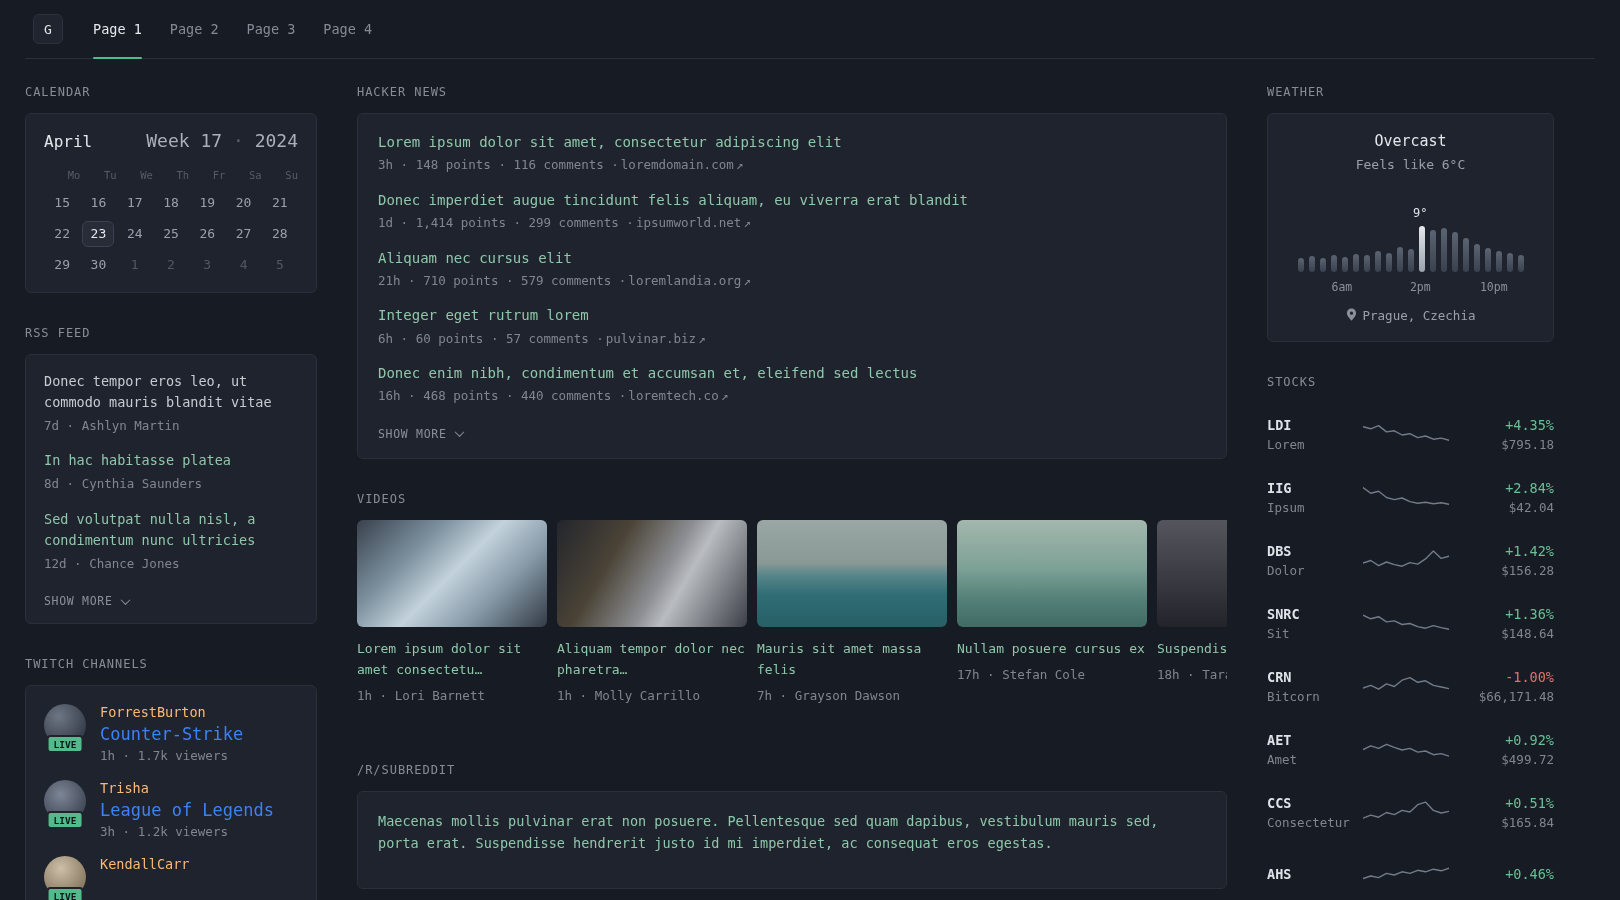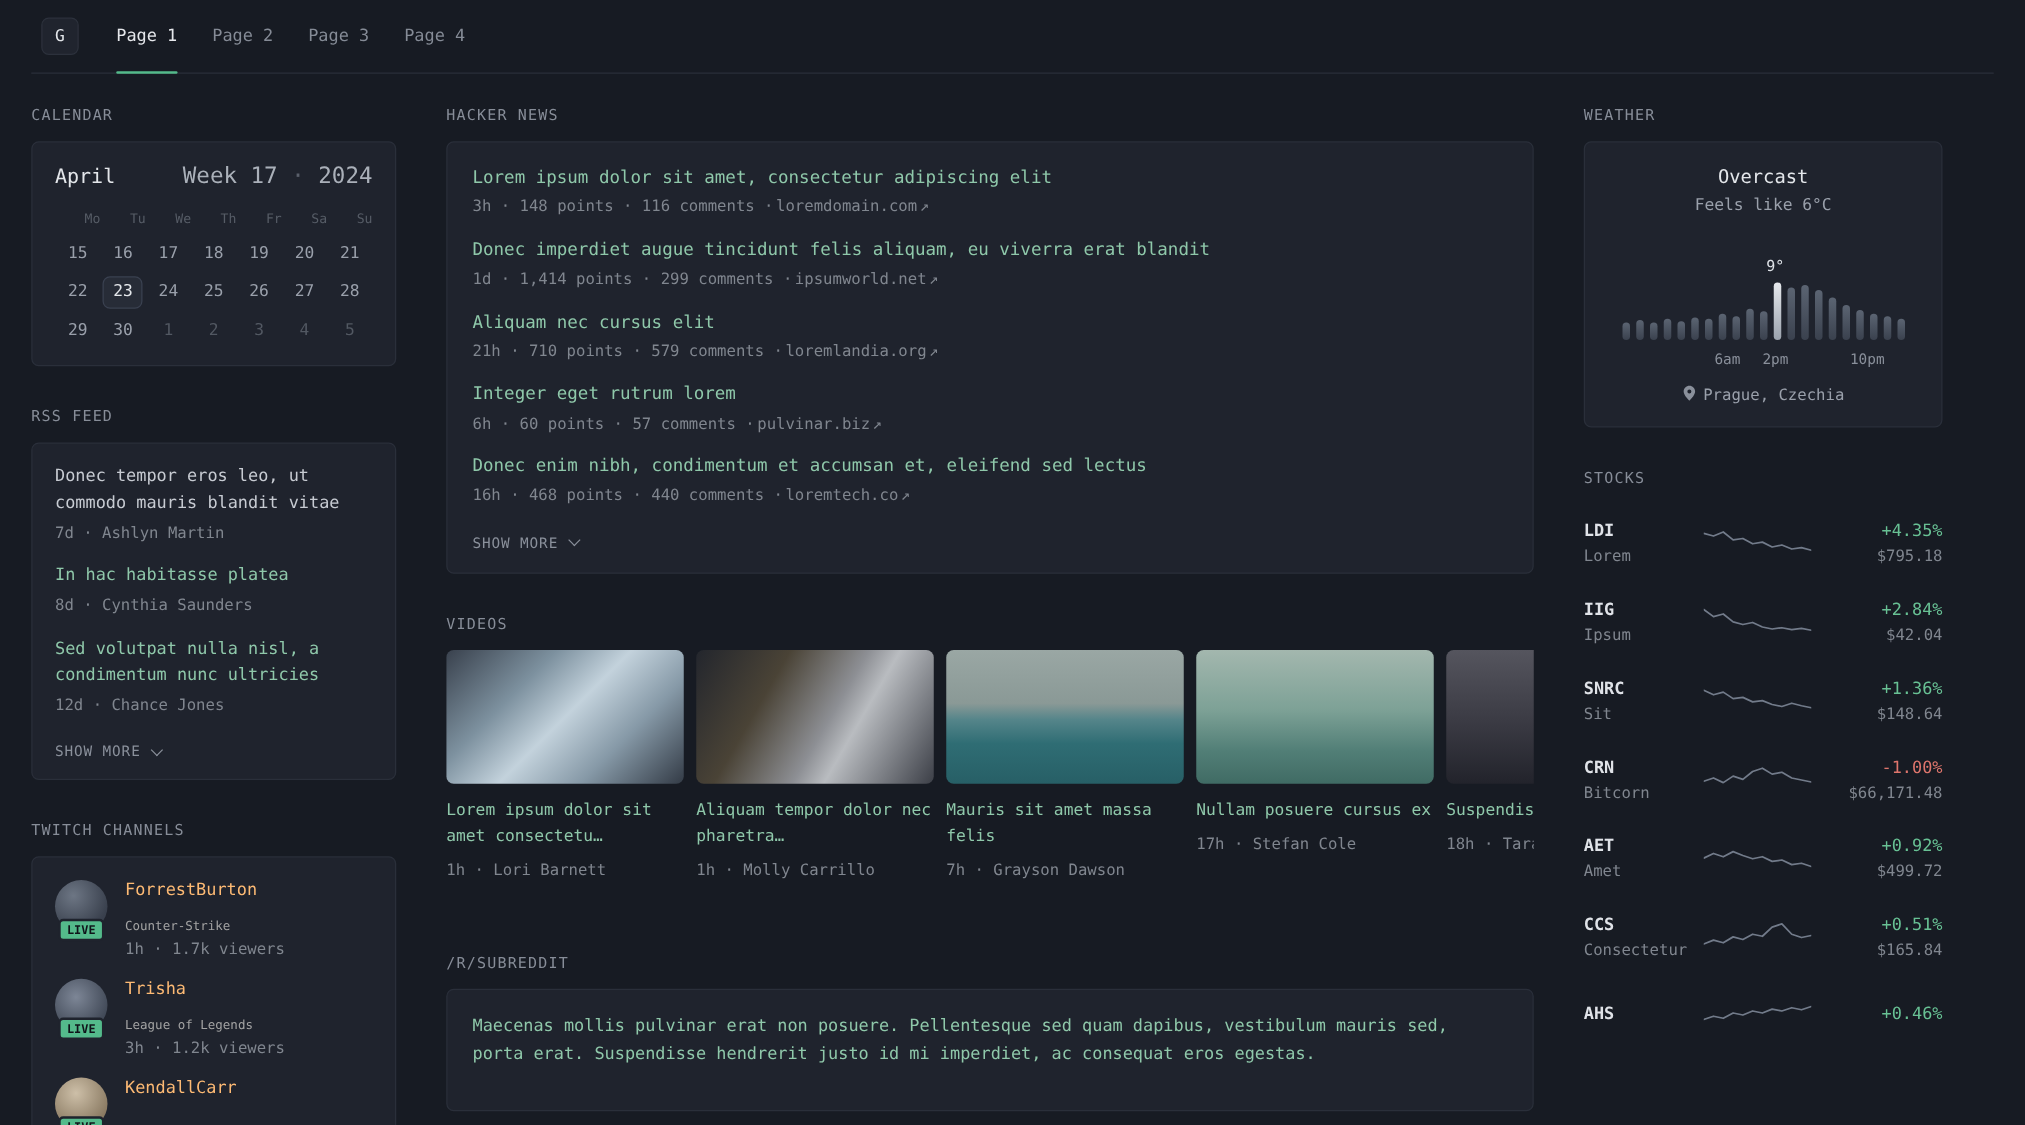--- a/index.html
+++ b/index.html
@@ -63,21 +63,21 @@
   .channel{display:flex;gap:14px;margin-bottom:17px;align-items:flex-start;cursor:pointer;}
   .avatar-wrap{position:relative;flex:none;}
   .avatar{width:42px;height:42px;border-radius:50%;}
   .av-1{background:radial-gradient(circle at 35% 30%,#6d7684,#39404d 72%);}
   .av-2{background:radial-gradient(circle at 40% 35%,#7d8696,#424a58 72%);}
   .av-3{background:radial-gradient(circle at 40% 30%,#cdbfa8,#8a7a62 72%);}
   .live{position:absolute;left:50%;bottom:-7px;transform:translateX(-50%);
         background:var(--accent2,#54ba8b);color:#10141a;font-size:9.5px;font-weight:bold;
         padding:1.5px 5px;border-radius:4px;border:2px solid var(--card,#1f232d);}
   .ch-name{font-size:13.5px;color:#fdba74;}
-  .ch-game{font-size:10px;color:#a3a3a3;margin-top:16px;}
+  .ch-game{font-size:17px;color:#3b82f6;margin-top:4px;}
   .ch-meta{font-size:12.5px;color:#80868f;margin-top:4px;}
 
   
   .hn{padding:18px 20px 16px;}
   .hn-item{margin-bottom:16px;}
   .hn-title{font-size:14px;color:var(--accent,#8fc8aa);line-height:1.45;cursor:pointer;}
   .hn-meta span, .hn-meta a{margin-right:2px;}
   .domain{color:var(--muted,#80868f);text-decoration:none;cursor:pointer;}
   .arrow{color:var(--muted,#80868f);}
 
@@ -101,21 +101,21 @@
   .w-cond{font-size:15px;color:#e3e6ea;}
   .w-feels{font-size:13px;color:#9aa0ab;margin-top:7px;}
   .w-chart{position:relative;height:88px;margin-top:12px;display:flex;align-items:flex-end;
            justify-content:center;gap:5px;}
   .wbar{width:6px;border-radius:3px;background:linear-gradient(180deg,#5b6472,#3a414e);}
   .wbar.hl{background:linear-gradient(180deg,#e6e9ed,#9aa2ad);}
   .w-peak{position:absolute;left:54%;bottom:52px;transform:translateX(-50%);
           font-size:12px;color:#dfe3e8;}
   .w-times{position:relative;height:16px;margin-top:8px;font-size:11.5px;color:#8a909b;}
   .w-times span{position:absolute;transform:translateX(-50%);}
-  .w-times span:nth-of-type(1){left:22%;margin-left:40px;}
+  .w-times span:nth-of-type(1){left:22%;}
   .w-times span:nth-of-type(2){left:54%;}
   .w-times span:nth-of-type(3){left:84%;}
   .w-loc{margin-top:12px;font-size:12.5px;color:#9aa0ab;display:flex;align-items:flex-start;
          justify-content:center;gap:6px;}
 
   
   .stock-list{margin-top:8px;}
   .stock{display:flex;align-items:center;height:63px;}
   .s-left{width:96px;}
   .s-tick{font-size:13.5px;font-weight:bold;color:#e0e3e8;}
@@ -439,20 +439,33 @@
               </div>
               <svg class="s-spark" viewBox="0 0 86 30">
                 <polyline points="0.0,4.6 7.8,10.3 15.6,8.2 23.5,14.5 31.3,16.6 39.1,15.0 46.9,18.6 54.7,20.2 62.5,19.2 70.4,20.7 78.2,19.7 86.0,21.2"></polyline>
               </svg>
               <div class="s-right">
                 <div class="s-change up">+2.84%</div>
                 <div class="s-price">$42.04</div>
               </div>
             </div>
 
+            <div class="stock">
+              <div class="s-left">
+                <div class="s-tick">DBS</div>
+                <div class="s-name">Dolor</div>
+              </div>
+              <svg class="s-spark" viewBox="0 0 86 30">
+                <polyline points="0.0,17.1 7.8,14.5 15.6,19.7 23.5,16.0 31.3,18.6 39.1,20.2 46.9,16.6 54.7,18.1 62.5,12.9 70.4,5.1 78.2,12.4 86.0,10.3"></polyline>
+              </svg>
+              <div class="s-right">
+                <div class="s-change up">+1.42%</div>
+                <div class="s-price">$156.28</div>
+              </div>
+            </div>
 
             <div class="stock">
               <div class="s-left">
                 <div class="s-tick">SNRC</div>
                 <div class="s-name">Sit</div>
               </div>
               <svg class="s-spark" viewBox="0 0 86 30">
                 <polyline points="0.0,6.2 7.8,9.8 15.6,7.7 23.5,12.9 31.3,11.9 39.1,15.5 46.9,14.5 54.7,17.6 62.5,19.2 70.4,16.6 78.2,18.6 86.0,20.2"></polyline>
               </svg>
               <div class="s-right">

